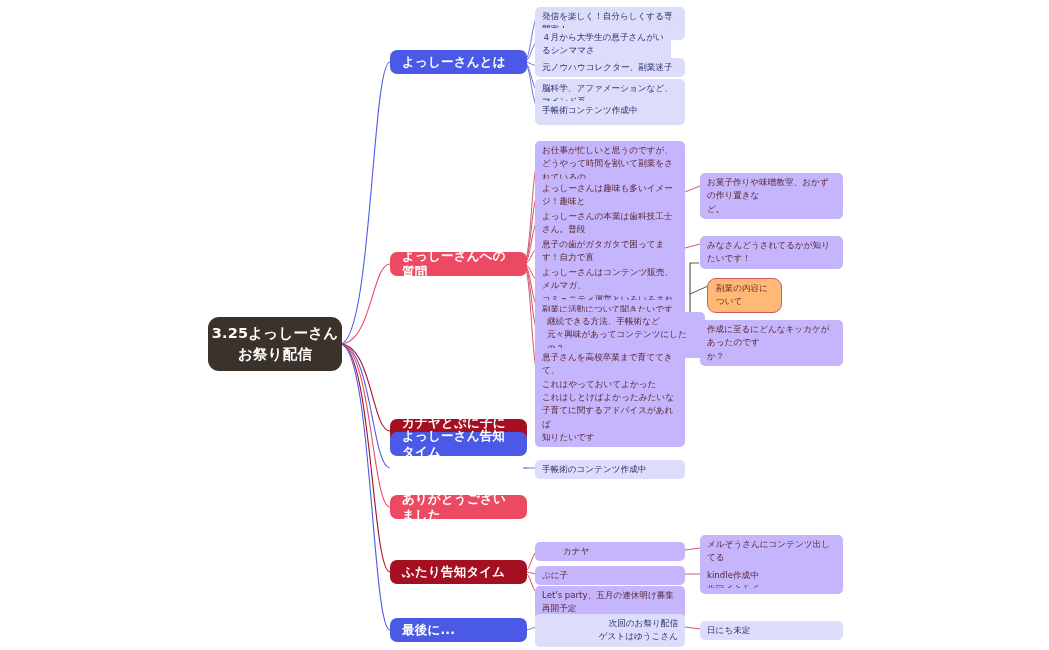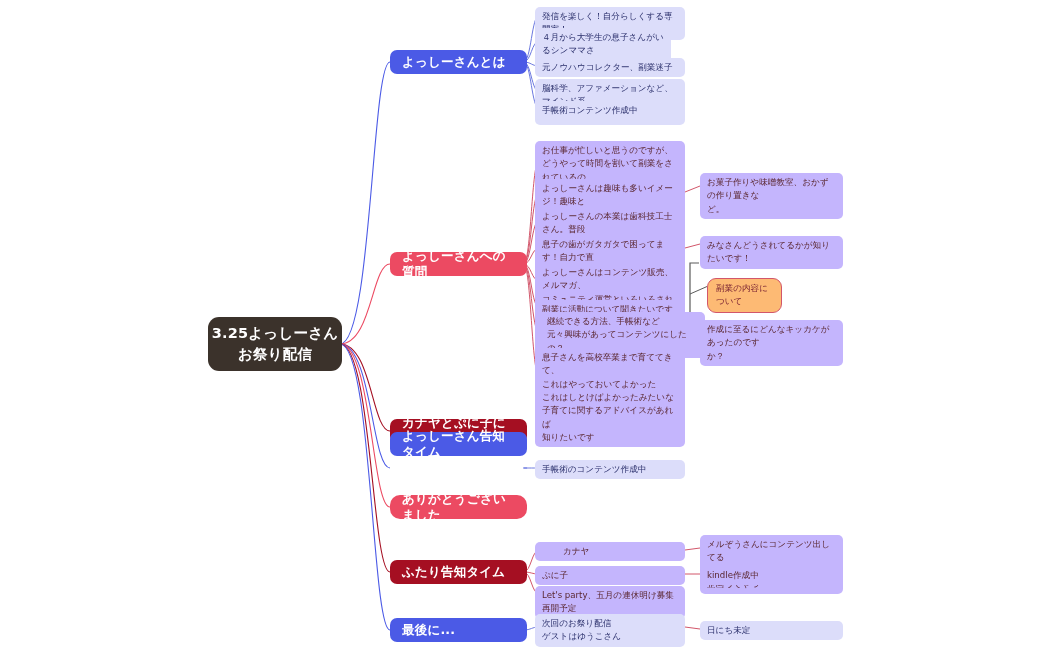--- a/index.html
+++ b/index.html
@@ -163,21 +163,21 @@
     </div>
     <div class="node branch darkred" style="left: 390px; top: 419px; width: 137px; min-height: 24px; height: 24px;">
       <span class="txt">カナヤとぷに子に質問があれば</span>
     </div>
     <div class="node branch blue" style="left: 390px; top: 432px; width: 137px; min-height: 24px; height: 24px;">
       <span class="txt">よっしーさん告知タイム</span>
     </div>
     <div class="node leaf lav" style="left: 535px; top: 460px; width: 150px; min-height: 16px;">
       <span class="txt" style="white-space: pre-line;">手帳術のコンテンツ作成中</span>
     </div>
-    <div class="node branch crimson" style="left: 390px; top: 495px; width: 137px; min-height: 24px; height: 24px; border-radius: 10px;">
+    <div class="node branch crimson" style="left: 390px; top: 495px; width: 137px; min-height: 24px; height: 24px;">
       <span class="txt">ありがとうございました</span>
     </div>
     <div class="node branch darkred" style="left: 390px; top: 560px; width: 137px; min-height: 24px; height: 24px;">
       <span class="txt">ふたり告知タイム</span>
     </div>
     <div class="node leaf pink" style="left: 535px; top: 542px; width: 150px; min-height: 16px; padding-left: 28px;">
       <span class="txt" style="white-space: pre-line;">カナヤ</span>
     </div>
     <div class="node leaf pink" style="left: 535px; top: 566px; width: 150px; min-height: 16px;">
       <span class="txt" style="white-space: pre-line;">ぷに子</span>
@@ -189,19 +189,19 @@
       <span class="txt" style="white-space: pre-line;">メルぞうさんにコンテンツ出してる
 X企画のススメ、フォロワー増加企画ってやつ</span>
     </div>
     <div class="node branch blue" style="left: 390px; top: 618px; width: 137px; min-height: 24px; height: 24px;">
       <span class="txt">最後に...</span>
     </div>
     <div class="node leaf pink" style="left: 700px; top: 566px; width: 143px; min-height: 16px;">
       <span class="txt" style="white-space: pre-line;">kindle作成中</span>
     </div>
     <div class="node leaf lav" style="left: 535px; top: 614px; width: 150px; min-height: 26px;">
-      <span class="txt" style="white-space: pre-line;">次回のお祭り配信
+      <span class="txt" style="white-space: pre-line; text-align: right;">次回のお祭り配信
 ゲストはゆうこさん</span>
     </div>
     <div class="node leaf lav" style="left: 700px; top: 621px; width: 143px; min-height: 16px;">
       <span class="txt" style="white-space: pre-line;">日にち未定</span>
     </div>
   </div>
 
 </body></html>

